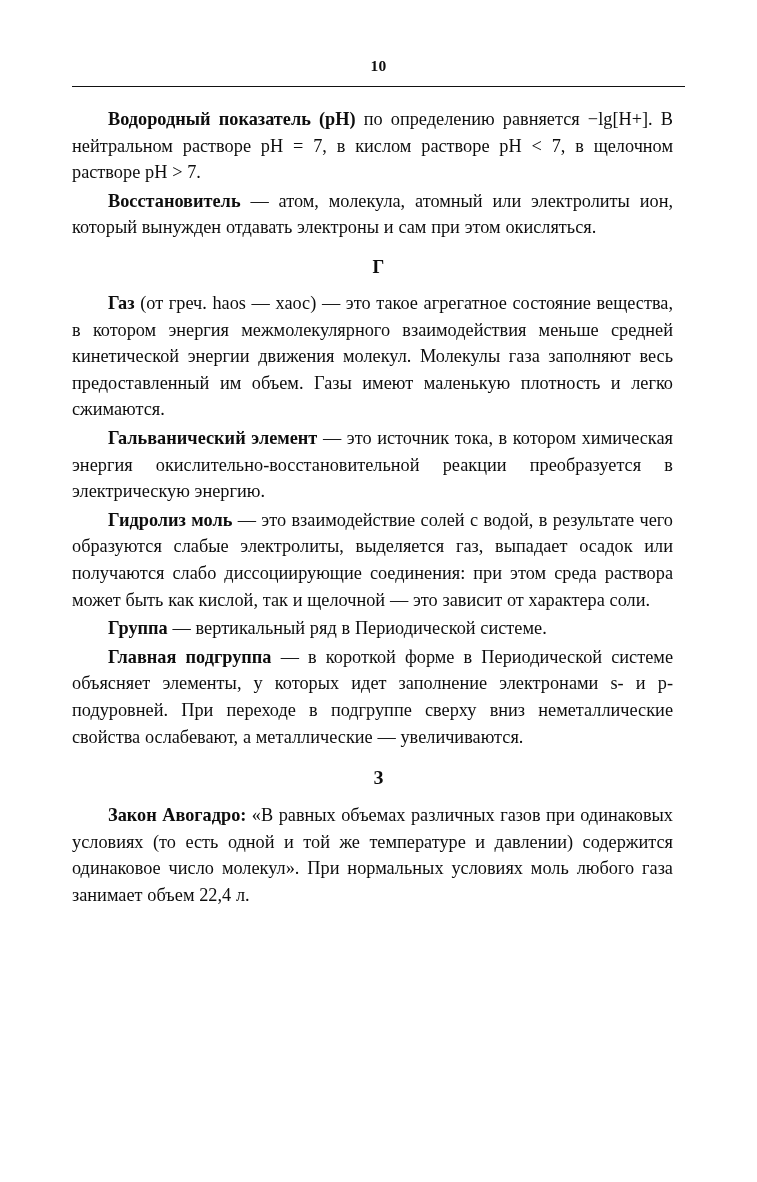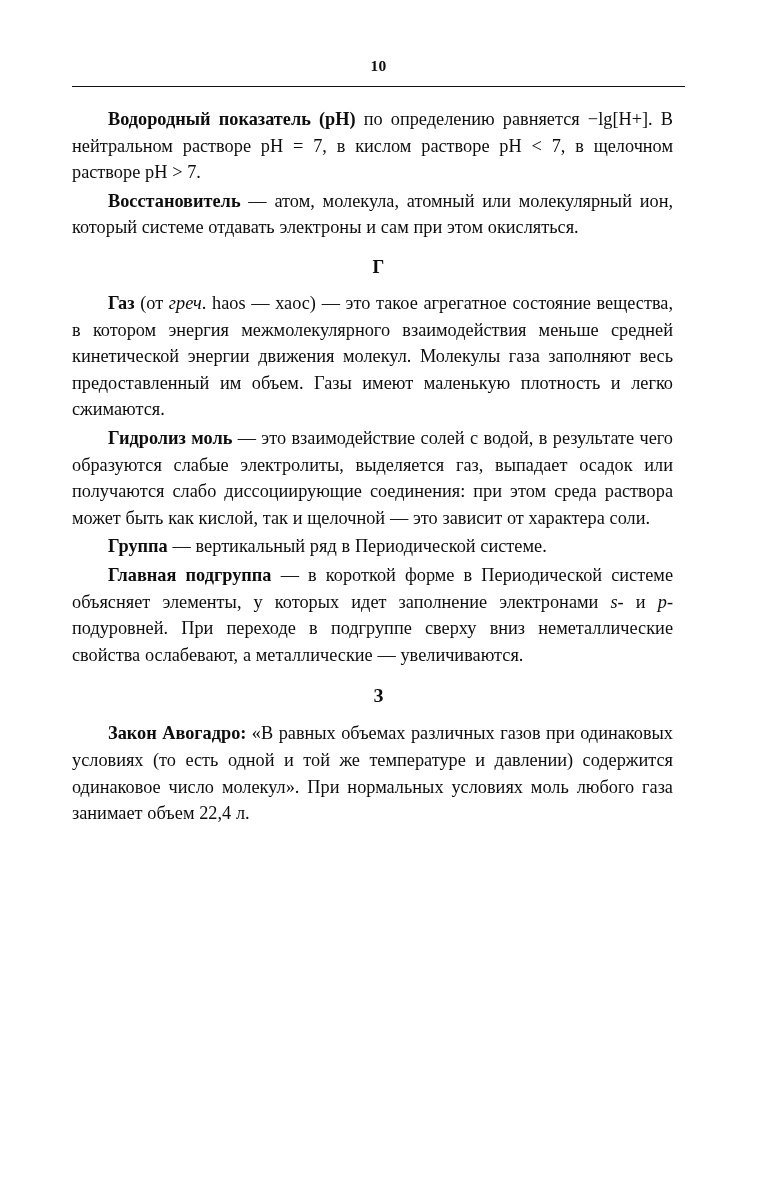--- a/index.html
+++ b/index.html
@@ -58,21 +58,20 @@
     text-justify: inter-word;
     text-indent: 36px;
     margin: 0 12px 2px 0;
     hyphens: none;
     word-spacing: 0.2px;
   }
   .term {
     font-weight: 700;
   }
   .ital {
-    font-style: italic;
   }
   .letter-head {
     font-size: 18.5px;
     font-weight: 700;
     text-align: center;
     text-indent: 0;
     margin: 13px 0 9px 0;
     letter-spacing: 0.4px;
   }
   .letter-head.second {
@@ -90,29 +89,32 @@
   </div>
   <div class="header-rule"></div>
 
   <div class="content">
 
     <p class="para">
       <span class="term">Водородный показатель (pH)</span><span> по определению равняется −lg[H+]. В нейтральном растворе pH = 7, в кислом растворе pH &lt; 7, в щелочном растворе pH &gt; 7.</span>
     </p>
 
     <p class="para">
-      <span class="term">Восстановитель</span><span> — атом, молекула, атомный или молекулярный ион, который системе отдавать электроны и сам при этом окисляться.</span>
+      <span class="term">Восстановитель</span><span> — атом, молекула, атомный или электролиты ион, который вынужден отдавать электроны и сам при этом окисляться.</span>
     </p>
 
     <p class="para letter-head">Г</p>
 
     <p class="para">
       <span class="term">Газ</span><span> (от </span><span class="ital">греч</span><span>. haos — хаос) — это такое агрегатное состояние вещества, в котором энергия межмолекулярного взаимодействия меньше средней кинетической энергии движения молекул. Молекулы газа заполняют весь предоставленный им объем. Газы имеют маленькую плотность и легко сжимаются.</span>
     </p>
 
+    <p class="para">
+      <span class="term">Гальванический элемент</span><span> — это источник тока, в котором химическая энергия окислительно-восстановительной реакции преобразуется в электрическую энергию.</span>
+    </p>
 
     <p class="para">
       <span class="term">Гидролиз моль</span><span> — это взаимодействие солей с водой, в результате чего образуются слабые электролиты, выделяется газ, выпадает осадок или получаются слабо диссоциирующие соединения: при этом среда раствора может быть как кислой, так и щелочной — это зависит от характера соли.</span>
     </p>
 
     <p class="para">
       <span class="term">Группа</span><span> — вертикальный ряд в Периодической системе.</span>
     </p>
 
     <p class="para">

